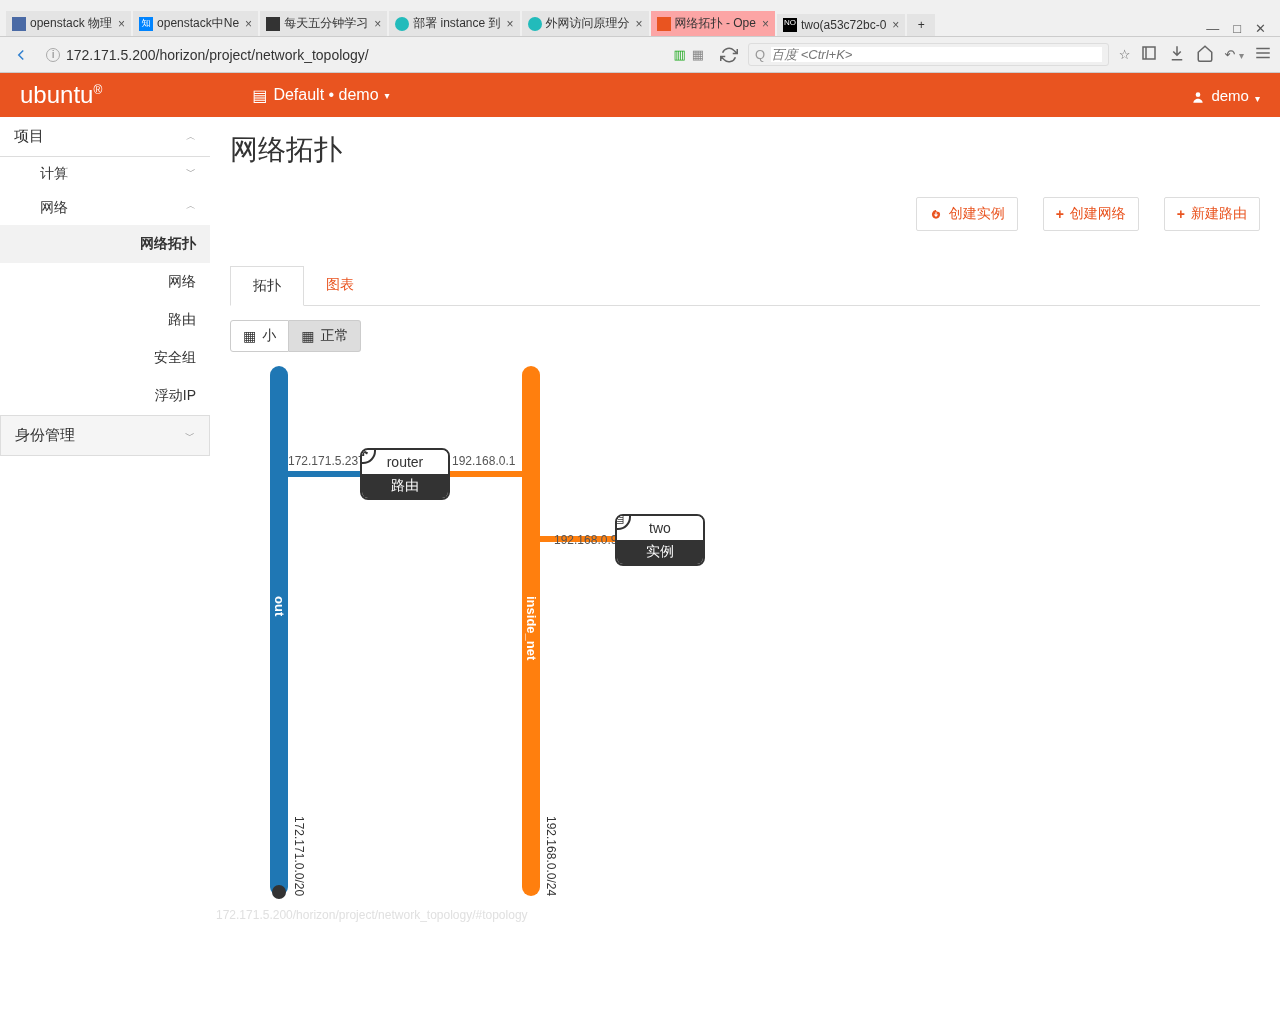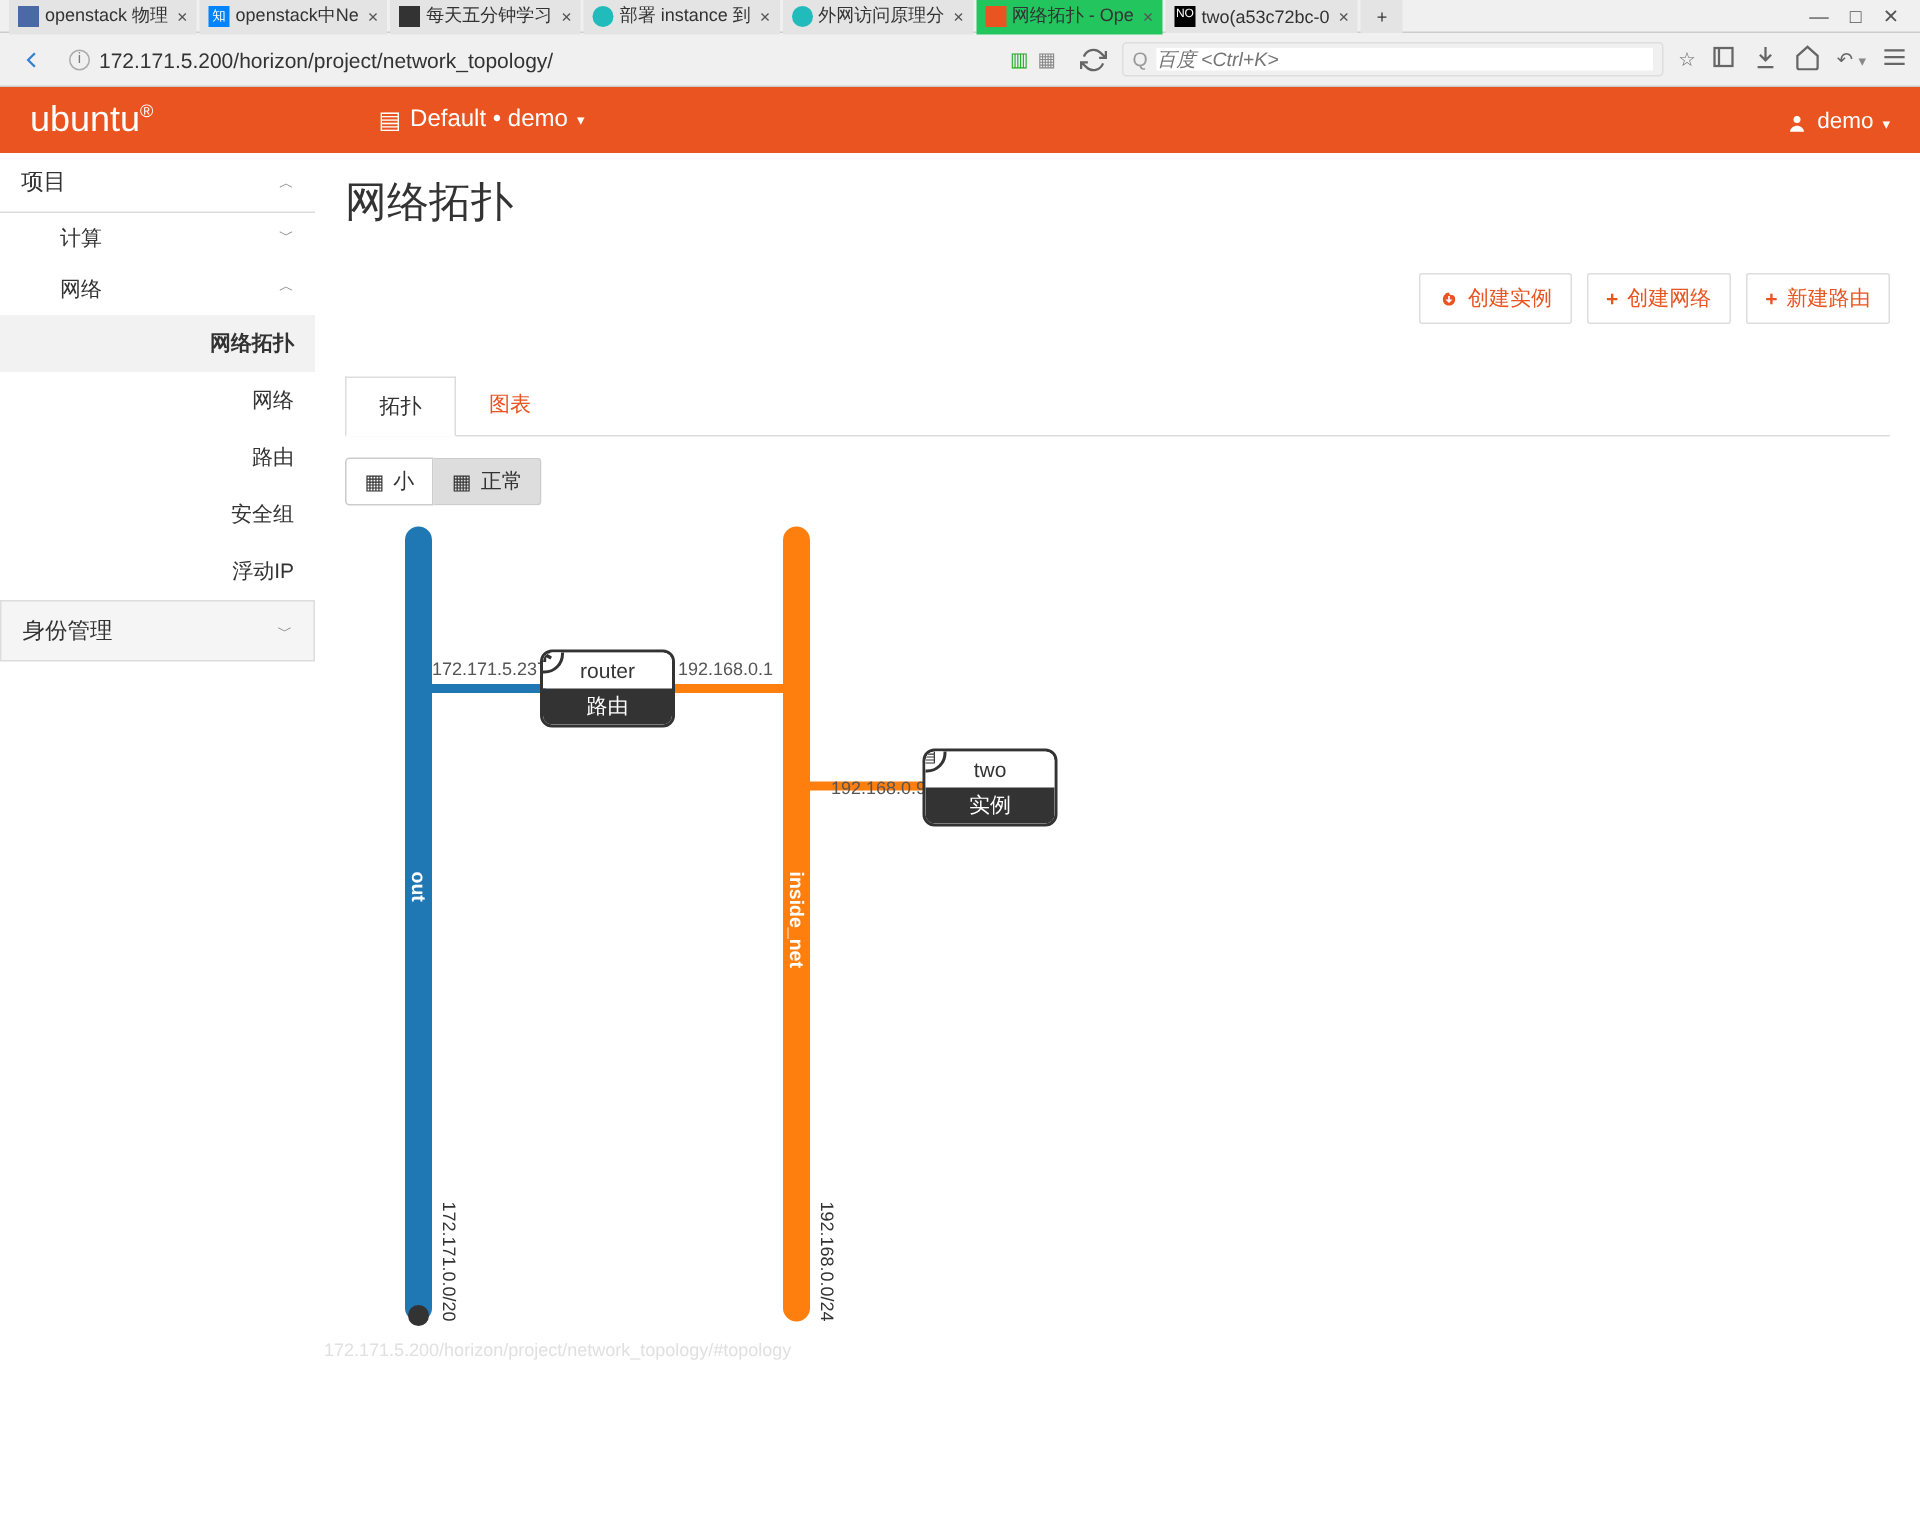--- a/index.html
+++ b/index.html
@@ -1,22 +1,22 @@
 <!DOCTYPE html>
 <html><head>
 <meta charset="utf-8">
 <style>
   * { box-sizing: border-box; margin: 0; padding: 0; }
   body { font-family: "Microsoft YaHei", Arial, sans-serif; font-size: 13px; color: #333; background: #fff; width: 1280px; }
 
   
   .chrome { background: #f0f0f0; }
-  .tabs-bar { display: flex; align-items: center; height: 22px; padding-left: 6px; border-bottom: 1px solid #ccc;}
+  .tabs-bar { display: flex; align-items: flex-end; height: 37px; padding-left: 6px; border-bottom: 1px solid #ccc;}
   .tab { display: flex; align-items: center; gap: 4px; padding: 4px 6px; margin-right: 2px; font-size: 12px; max-width: 145px; overflow: hidden; white-space: nowrap; background:#e4e4e4;}
-  .tab.active { background: #22c55e; }
+  .tab.active { background: #fca5a5; }
   .tab .favicon { width: 14px; height: 14px; flex-shrink: 0; }
   .tab .close { color:#555; margin-left:2px;}
   .win-btns { margin-left: auto; display:flex; align-items:center; gap:14px; padding-right:14px; color:#555;}
   .addr-bar { display: flex; align-items: center; height: 36px; padding: 0 8px; border-bottom:1px solid #ccc; gap:6px;}
   .nav-btn { width:26px; height:26px; display:flex; align-items:center; justify-content:center; color:#666; }
   .nav-btn svg { width:18px; height:18px;}
   .url-box { flex: 0 0 670px; display:flex; align-items:center; gap:6px; padding:3px 6px; }
   .url-text { flex:1; font-size:14px; color:#333;}
   .search-box { flex:1; display:flex; align-items:center; gap:6px; padding:3px 6px; border:1px solid #ddd; border-radius:3px;}
   .search-box input { border:none; outline:none; flex:1; font-size:13px; font-style: italic;}
@@ -38,21 +38,21 @@
   .side-sub { padding:8px 14px 8px 40px; font-size:14px; color:#333; display:flex; justify-content:space-between; cursor:pointer;}
   .side-link { padding:10px 14px; text-align:right; font-size:14px; color:#333; cursor:pointer;}
   .side-link.active { background:#f2f2f2; font-weight:bold;}
   .identity-panel { background:#f5f5f5; border:1px solid #ddd; padding:10px 14px; display:flex; justify-content:space-between; align-items:center; font-size:15px;}
 
   .main { flex:1; padding:0 20px 30px 20px; position:relative;}
   .crumbs { background:#f8f8f8; border:1px solid #eee; padding:8px 12px; margin-top:12px; font-size:14px; color:#bbb;}
   .crumbs a{color:#777; text-decoration:none;}
   h1.page-title { font-size:28px; font-weight:normal; margin:14px 0 28px 0; color:#333;}
 
-  .action-row { display:flex; justify-content:flex-end; gap:10px; margin-bottom:14px;}
+  .action-row { display:flex; justify-content:flex-end; gap:25px; margin-bottom:14px;}
   .btn { border:1px solid #ddd; background:#fff; padding:7px 12px; font-size:14px; color:#e95420; border-radius:2px; cursor:pointer; display:flex; align-items:center; gap:6px;}
   .btn svg{width:14px; height:14px;}
 
   .tabs2 { display:flex; border-bottom:1px solid #ddd;}
   .tab2 { padding:10px 22px; font-size:14px; cursor:pointer;margin-top:21px;}
   .tab2.active { border:1px solid #ddd; border-bottom:1px solid #fff; background:#fff; margin-bottom:-1px;}
   .tab2.inactive { color:#e95420;}
 
   .size-toggle { display:flex; margin:14px 0; }
   .size-btn { border:1px solid #ccc; padding:6px 12px; font-size:14px; display:flex; align-items:center; gap:6px; cursor:pointer;}

